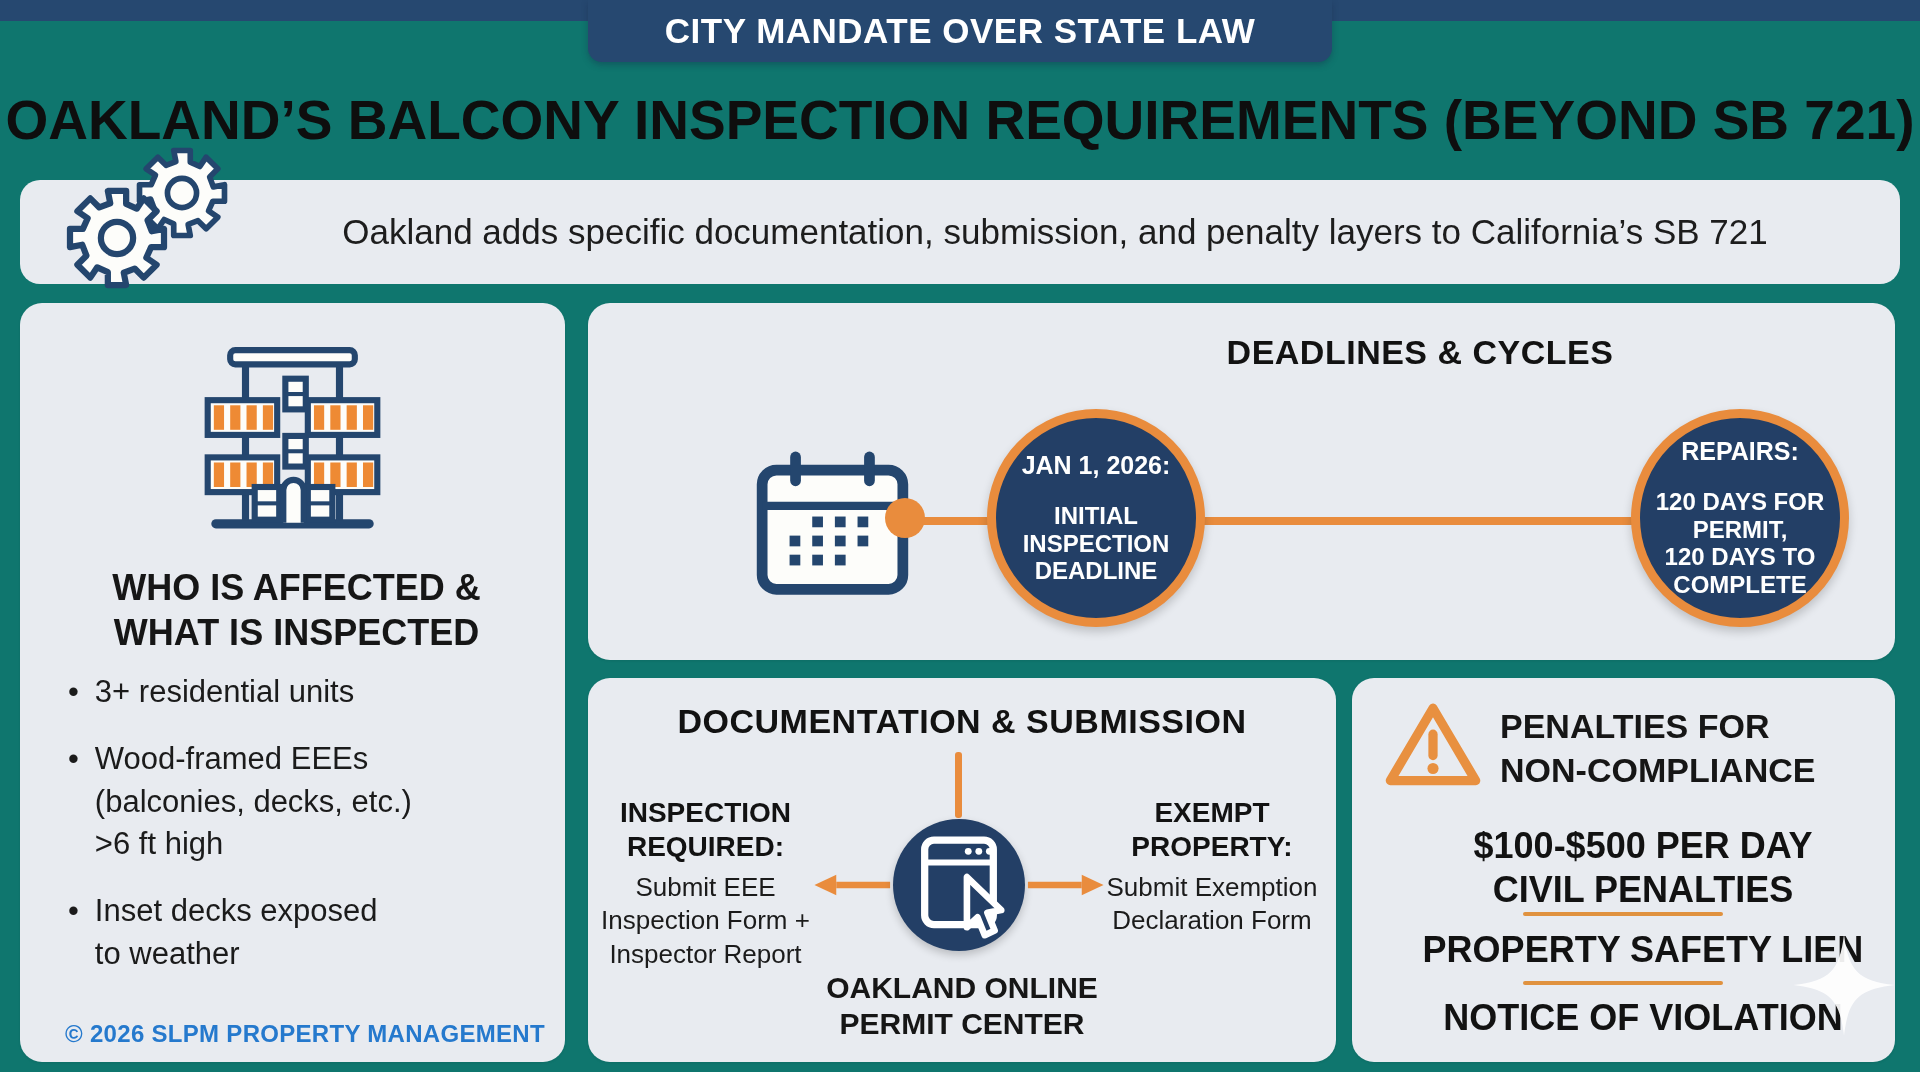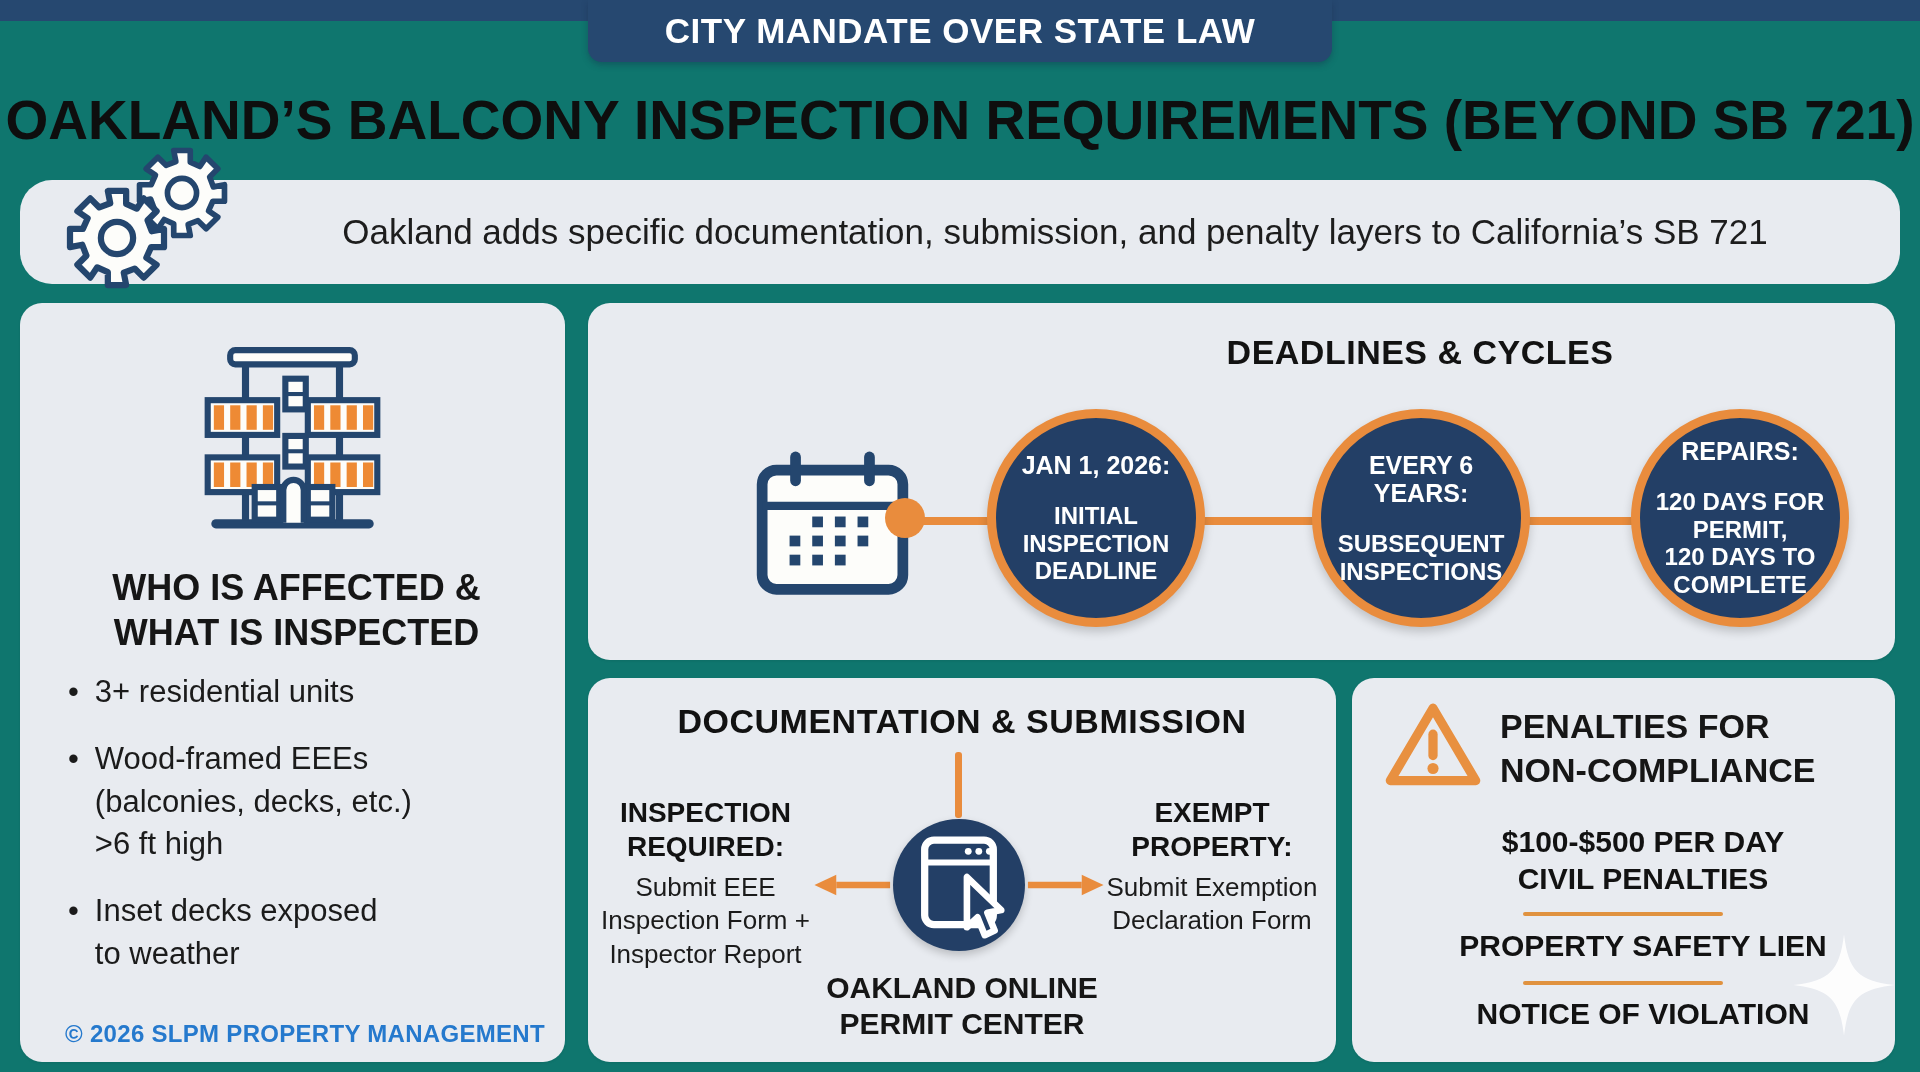--- a/index.html
+++ b/index.html
@@ -19,21 +19,21 @@
   }
   .tab-label{color:#fff;font-size:35px;font-weight:bold;letter-spacing:.5px;}
 
   .page-title{
     position:absolute;left:0;top:88px;width:1920px;text-align:center;
     font-size:55px;font-weight:bold;color:#0e0e0e;letter-spacing:0;
   }
 
   .subtitle-bar{
     position:absolute;left:20px;top:180px;width:1880px;height:104px;
-    background:#e8ebf0;border-radius:32px;
+    background:#e8ebf0;border-radius:20px;
   }
   .subtitle-text{
     position:absolute;left:215px;right:25px;top:0;height:100%;
     display:flex;align-items:center;justify-content:center;
     font-size:35px;color:#1d1d1d;
   }
   .gears{position:absolute;left:58px;top:146px;width:182px;height:146px;}
 
   .panel{position:absolute;background:#e8ebf0;border-radius:22px;box-shadow:0 1px 3px rgba(0,0,0,.08);}
   #panel-affected{left:20px;top:303px;width:545px;height:759px;}
@@ -80,21 +80,21 @@
   .doc-block{position:absolute;top:118px;text-align:center;}
   #doc-block-left{left:5px;width:225px;}
   #doc-block-right{left:510px;width:228px;}
   .doc-lead{font-size:28px;font-weight:bold;line-height:1.2;color:#121212;}
   .doc-detail{font-size:26px;line-height:1.28;margin-top:8px;color:#1b1b1b;}
   .portal-label{position:absolute;left:0;top:292px;width:748px;font-size:30px;font-weight:bold;line-height:1.2;text-align:center;}
 
   
   .warning{position:absolute;left:30px;top:18px;width:102px;height:95px;}
   .penalties-heading{position:absolute;left:148px;top:26px;font-size:34px;font-weight:bold;line-height:1.3;text-align:left;}
-  .penalty-item{position:absolute;left:0;width:543px;font-size:30px;font-weight:bold;text-align:center;line-height:1.22;color:#121212;padding-left:39px;}
+  .penalty-item{position:absolute;left:0;width:543px;font-size:36px;font-weight:bold;text-align:center;line-height:1.22;color:#121212;padding-left:39px;}
   #penalty-item-0{top:146px;} #penalty-item-1{top:250px;} #penalty-item-2{top:318px;}
   .penalty-divider{position:absolute;left:171px;width:200px;height:4px;background:#e0923f;border-radius:2px;}
   #penalty-divider-0{top:234px;} #penalty-divider-1{top:303px;}
   .sparkle{position:absolute;left:437px;top:252px;width:110px;height:110px;opacity:.92;}
 </style>
 </head>
 <body>
 
 <div id="canvas">
 
@@ -210,26 +210,20 @@
     </svg>
     <div class="timeline-line"></div>
     <div class="timeline-dot"></div>
 
     <div class="milestone" id="milestone-1">
       <span class="lead pre">JAN 1, 2026:</span>
       <span class="detail pre">INITIAL
 INSPECTION
 DEADLINE</span>
     </div>
-    <div class="milestone" id="milestone-2">
-      <span class="lead pre">EVERY 6
-YEARS:</span>
-      <span class="detail pre">SUBSEQUENT
-INSPECTIONS</span>
-    </div>
     <div class="milestone" id="milestone-3">
       <span class="lead pre">REPAIRS:</span>
       <span class="detail pre">120 DAYS FOR
 PERMIT,
 120 DAYS TO
 COMPLETE</span>
     </div>
   </div>
 
   <div class="panel" id="panel-docs">

